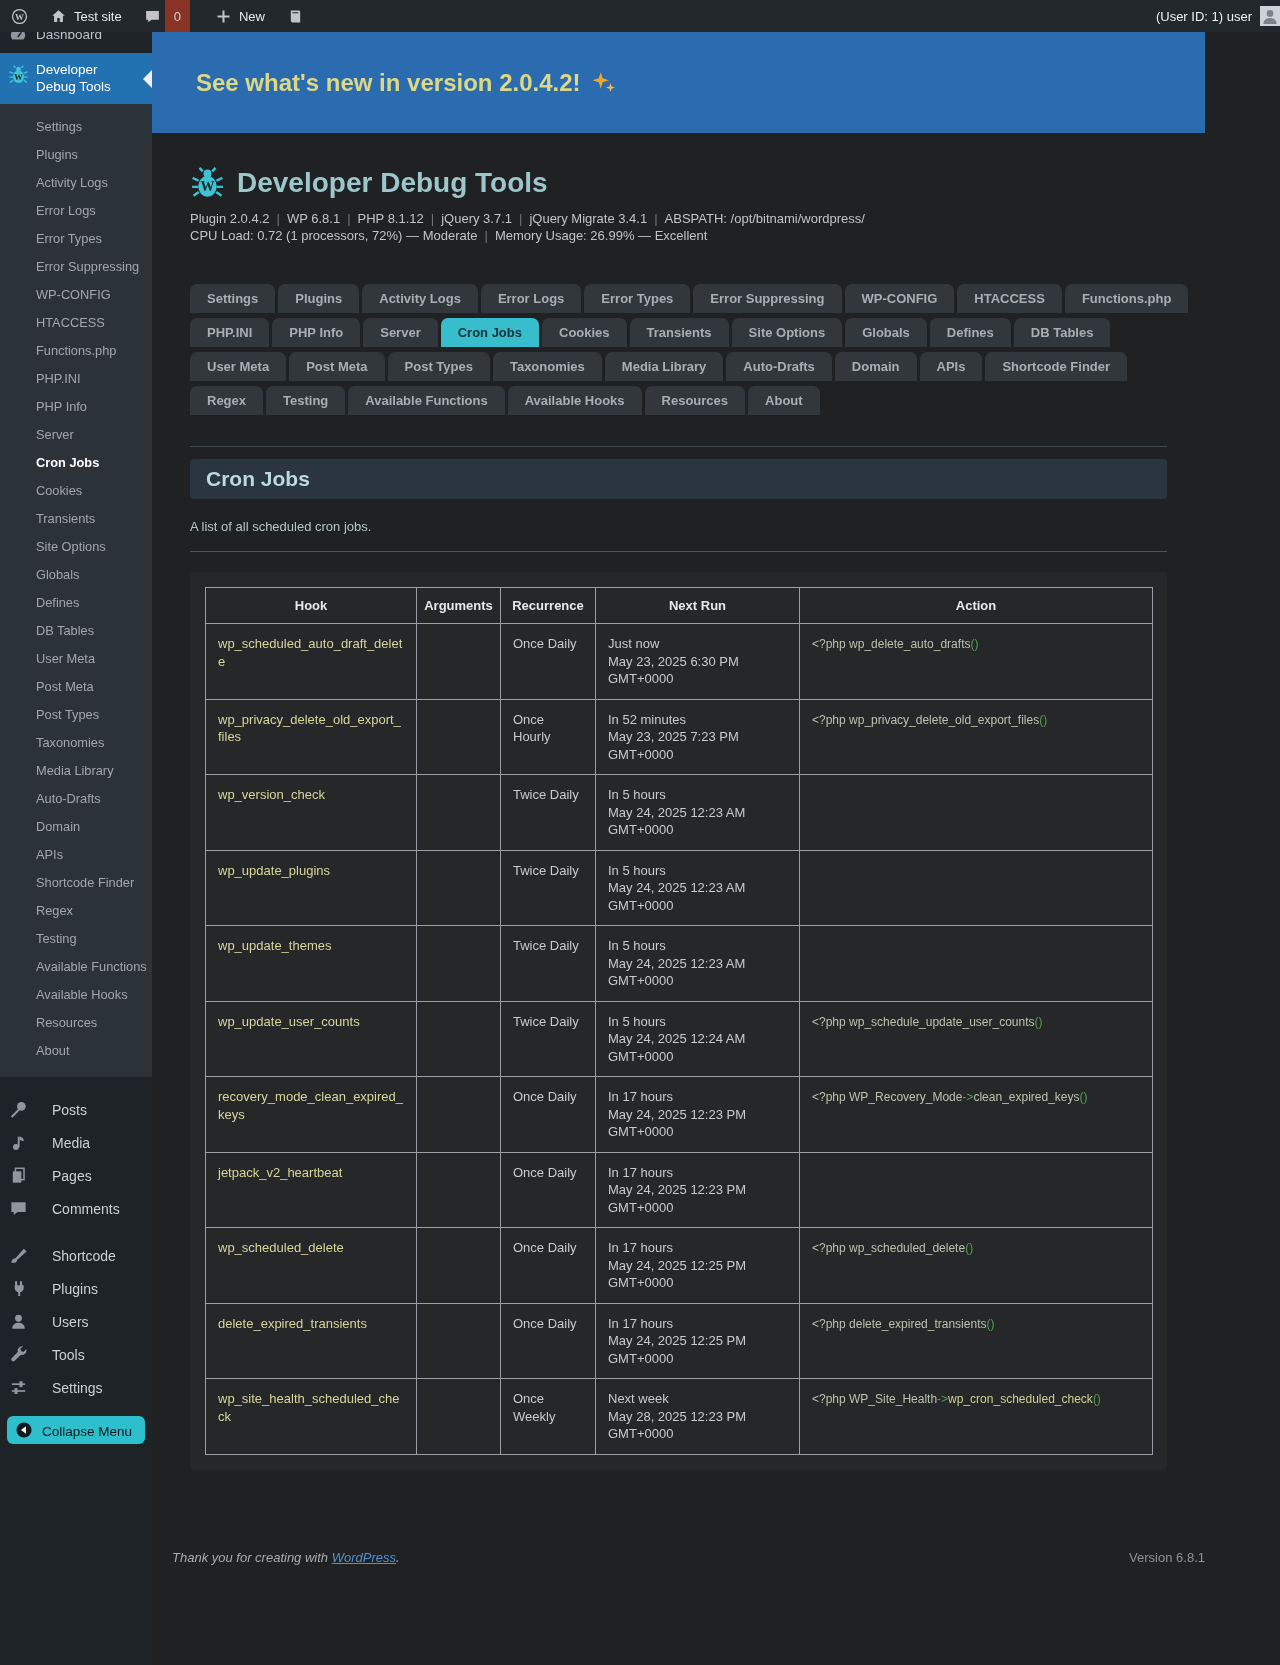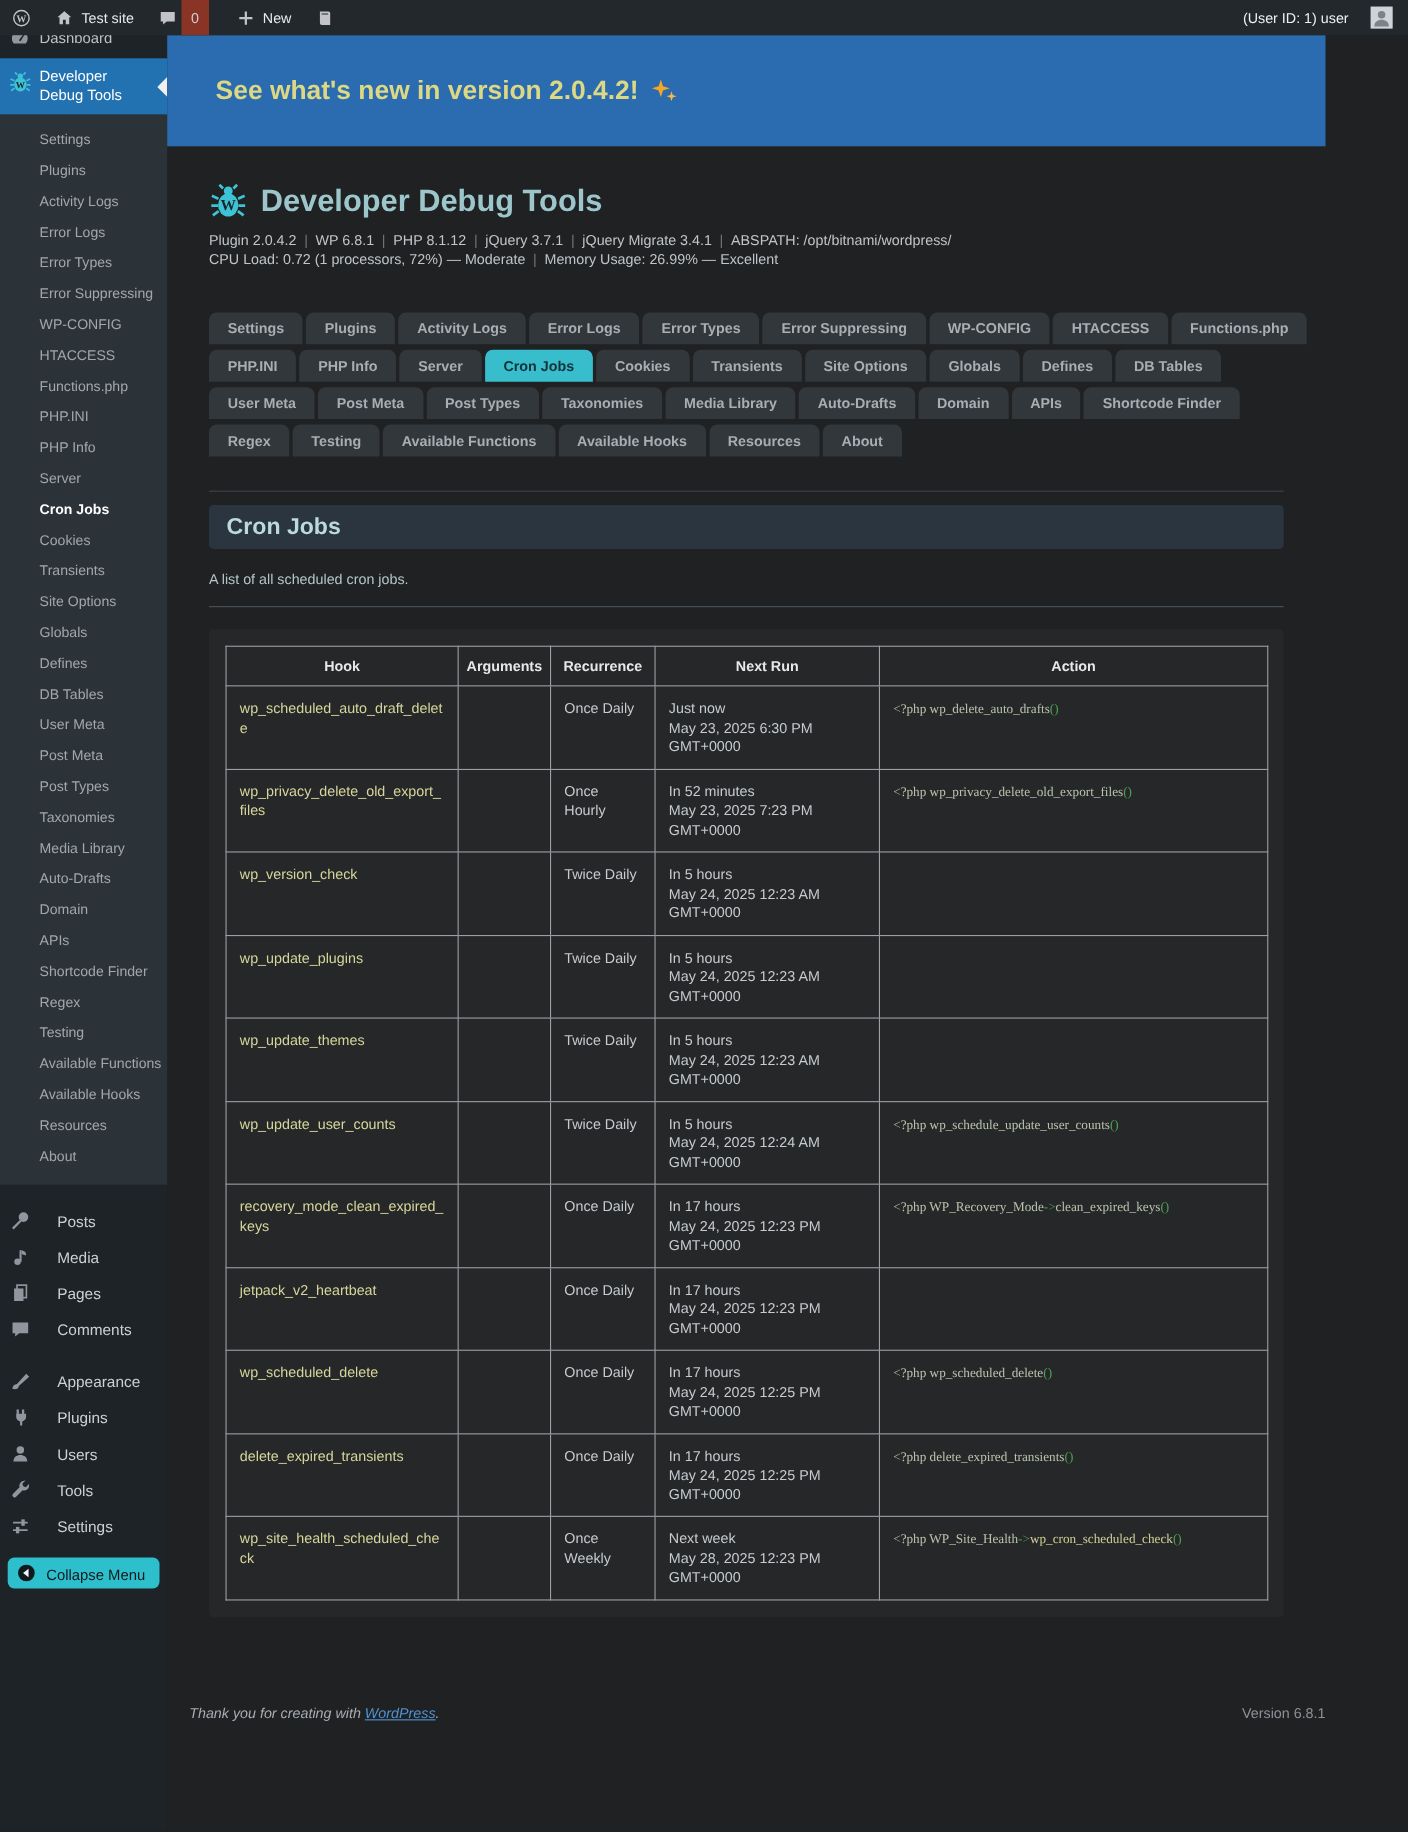--- a/index.html
+++ b/index.html
@@ -9,21 +9,21 @@
 
   .ic{display:inline-block;vertical-align:middle;fill:currentColor}
 
   
   .adminbar{position:absolute;left:0;top:0;width:1280px;height:32px;background:#23282d;
             display:flex;align-items:center;color:#e8eaec;font-size:13px;z-index:9}
   .ab-left{display:flex;align-items:stretch;height:100%}
   .ab-item{display:flex;align-items:center;gap:7px;padding:0 11px;height:100%;cursor:pointer}
   .ab-item .ic{width:17px;height:17px;color:#c3c4c7}
   .badge0{background:#8a3426;color:#ccd0d4;height:100%;display:flex;align-items:center;padding:0 9px}
-  .ab-right{margin-left:auto;display:flex;align-items:center;gap:20px;padding-right:14px;color:#eef0f1}
+  .ab-right{margin-left:auto;display:flex;align-items:center;gap:8px;color:#eef0f1}
   .avatar{width:20px;height:20px;background:#cfd3d7;display:inline-block;overflow:hidden}
   .avatar svg{width:20px;height:20px}
 
   
   .sidebar{position:absolute;left:0;top:15px;width:152px;bottom:0;background:#1d2327;color:#c3c4c7}
   .menu-dashboard{display:flex;gap:9px;padding:10px 9px;font-size:13.5px;align-items:center;color:#bdc1c6;cursor:pointer}
   .menu-dashboard .ic{width:18px;height:18px;color:#8f969e}
   .menu-plugin{position:relative;background:#2271b1;color:#fff;padding:8px 18px 9px 36px;
                font-size:13.5px;line-height:17px;cursor:pointer}
   .menu-plugin .ic{position:absolute;left:8px;top:11px;width:21px;height:21px;color:#3dc3d4}
@@ -64,21 +64,21 @@
   .desc{margin-top:20px;font-size:13px;color:#b4c6c6}
   hr.rule{border:none;border-top:1px solid #4a545b;margin:17px 0 0}
 
   .card{margin-top:20px;background:#262728;border-radius:4px;padding:15px;width:977px}
   table.cron{border-collapse:collapse;table-layout:fixed;width:947px}
   .cron th,.cron td{border:1px solid #9aa0a5}
   .cron th{font-size:13px;color:#e6e9eb;padding:10px 6px;text-align:center;font-weight:bold}
   .cron td{padding:11px 12px;vertical-align:top;font-size:13px;color:#c6cbd0;line-height:17.5px;
            word-wrap:break-word;overflow-wrap:break-word}
   .cron td.hook{color:#d6d69c}
-  .cron td.act{font-family:Liberation Serif, serif;font-size:12px;line-height:18px}
+  .cron td.act{font-family:Liberation Sans, sans-serif;font-size:12px;line-height:18px}
   .seg-c{color:#b9c3ad}.seg-p{color:#4ea053}.seg-y{color:#cfcf96}
 
   .footer{display:flex;justify-content:space-between;margin:80px 0 0 20px;width:1033px;
           font-size:13px;color:#a8adb2}
   .footer .left{font-style:italic}
   .footer a{color:#4f94d4}
   .version{color:#8d9297;font-style:normal}
 </style>
 </head>
 <body>
@@ -210,21 +210,21 @@
       <div class="mm-item">
         <span><svg class="ic" viewBox="0 0 20 20" aria-hidden="true">
             <path d="M2.5 3.5h15v10.2h-8.6L5 16.8v-3.1H2.5z"></path>
           </svg></span>
         <span>Comments</span>
       </div>
       <div class="mm-item gap">
         <span><svg class="ic" viewBox="0 0 20 20" aria-hidden="true">
             <path d="M2.4 17.6c.2-3.1 1.8-4.5 4.4-4.7L15.6 3l2.9 2.9-10 8.8c-.3 2.5-1.7 3.4-6.1 2.9z"></path>
           </svg></span>
-        <span>Appearance</span>
+        <span>Shortcode</span>
       </div>
       <div class="mm-item">
         <span><svg class="ic" viewBox="0 0 20 20" aria-hidden="true">
             <path d="M6.4 2.4h2.2v4.1h2.9V2.4h2.2v4.1h1.8v3c0 2.3-1.6 4.1-3.7 4.4v3.9H9.7v-3.9C7.6 13.6 6 11.8 6 9.5v-3h.4z"></path>
           </svg></span>
         <span>Plugins</span>
       </div>
       <div class="mm-item">
         <span><svg class="ic" viewBox="0 0 20 20" aria-hidden="true">
             <circle cx="10" cy="6.6" r="3.6"></circle>

